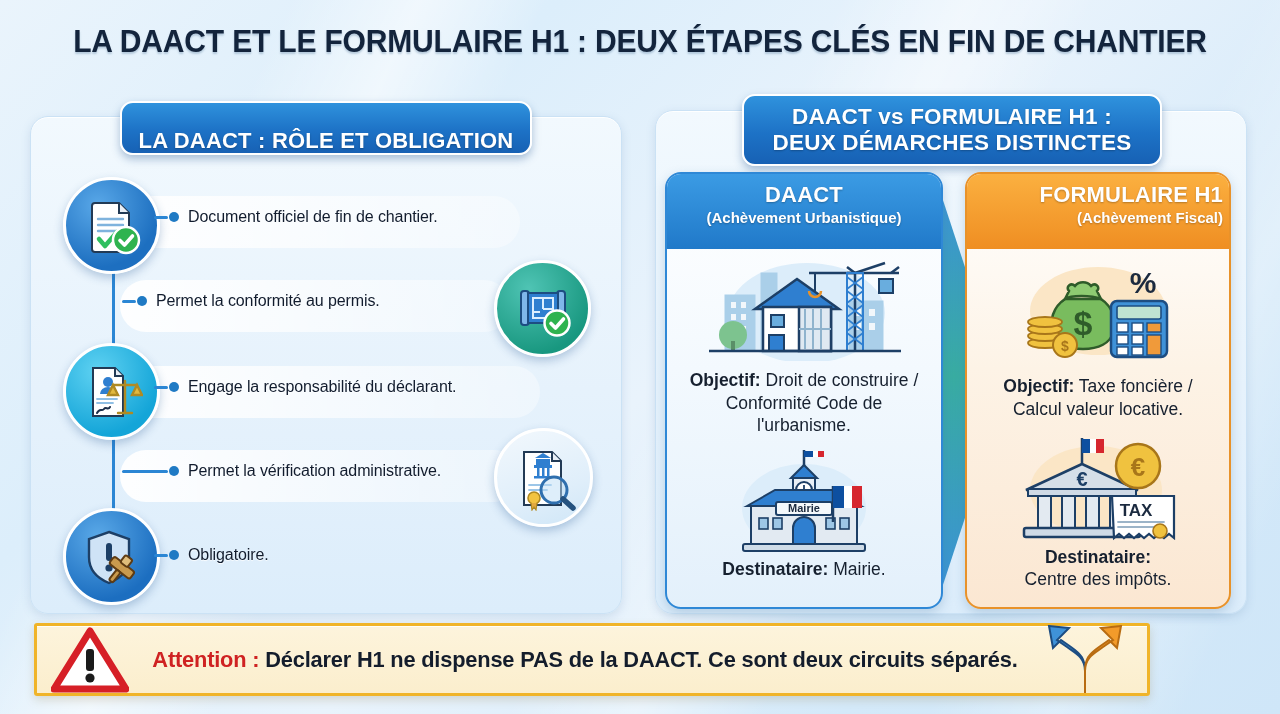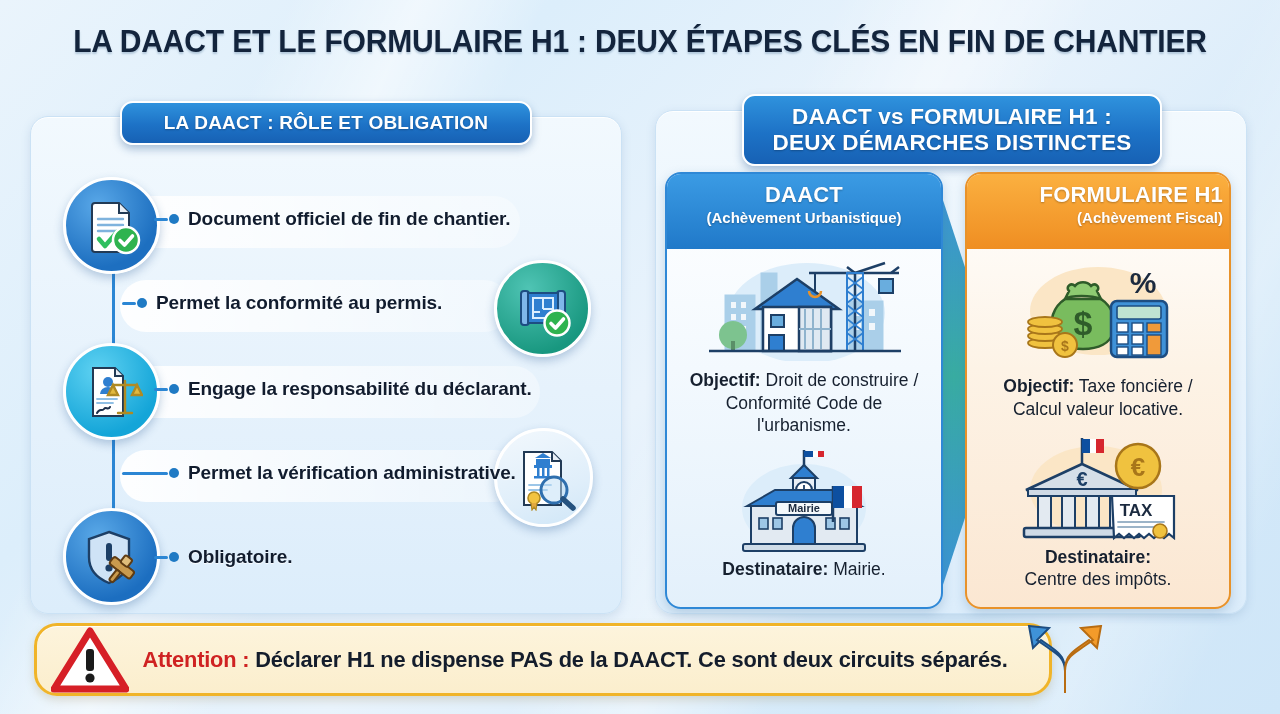--- a/index.html
+++ b/index.html
@@ -61,22 +61,22 @@
     color: #fff;
     font-weight: 800;
     text-align: center;
     display: flex;
     align-items: center;
     justify-content: center;
     text-shadow: 0 1px 2px rgba(0,0,0,.25);
     line-height: 1.15;
   }
   #pill-left {
-    left: 120px; top: 101px; width: 412px; height: 44px;
-    font-size: 19px; letter-spacing: .2px;
+    left: 120px; top: 101px; width: 412px; height: 54px;
+    font-size: 22px; letter-spacing: .2px; align-items: flex-end;
   }
   #pill-right {
     left: 742px; top: 94px; width: 420px; height: 72px;
     font-size: 22.5px; letter-spacing: .2px;
     flex-direction: column;
     text-align: right;
   }
   #pill-right .l2 { display: block; }
 
   
@@ -87,22 +87,22 @@
     background: #2b86d4;
     border-radius: 2px;
   }
 
   .bullet-row {
     position: absolute;
     display: flex;
     align-items: center;
   }
   .bullet-text {
-    font-size: 19px;
-    font-weight: 700;
+    font-size: 16px;
+    font-weight: 400;
     color: #111c2e;
     letter-spacing: -.1px;
     white-space: nowrap;
     text-shadow: 0 1px 1px rgba(255,255,255,.9);
   }
   .connector {
     display: flex; align-items: center; margin-right: 9px;
   }
   .connector .dash { width: 14px; height: 3px; background: #2b86d4; border-radius: 2px; }
   .connector .dot  { width: 10px; height: 10px; border-radius: 50%; background: #1f7ac4; margin-left: 1px; }
@@ -188,22 +188,22 @@
     width: 30px; height: 415px;
     background: linear-gradient(180deg,#2e8ad6 0%, #2aa79a 46%, #2e8ad6 100%);
     clip-path: polygon(0% 0%, 100% 22%, 100% 78%, 0% 100%);
     opacity: .92;
     border-radius: 3px;
   }
 
   
   #alert-bar {
     position: absolute;
-    left: 34px; top: 623px; width: 1018px; height: 73px;
-    border-radius: 23px;
+    left: 34px; top: 623px; width: 1116px; height: 73px;
+    border-radius: 3px;
     background: linear-gradient(180deg,#fdf4dc 0%, #fbeecd 100%);
     border: 3px solid #f0b429;
     box-shadow: 0 4px 10px rgba(140,120,60,.22), inset 0 1px 0 rgba(255,255,255,.85);
     display: flex; align-items: center;
   }
   #alert-text {
     flex: 1;
     text-align: center;
     font-size: 22.5px;
     font-weight: 700;

